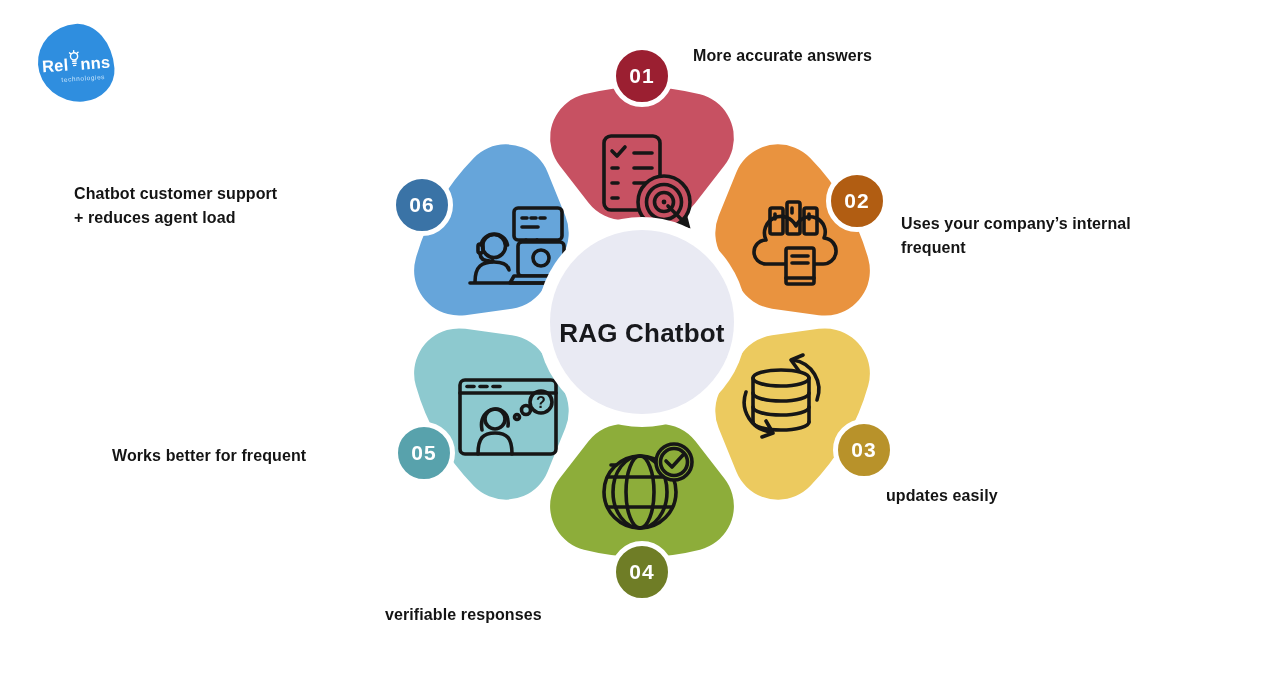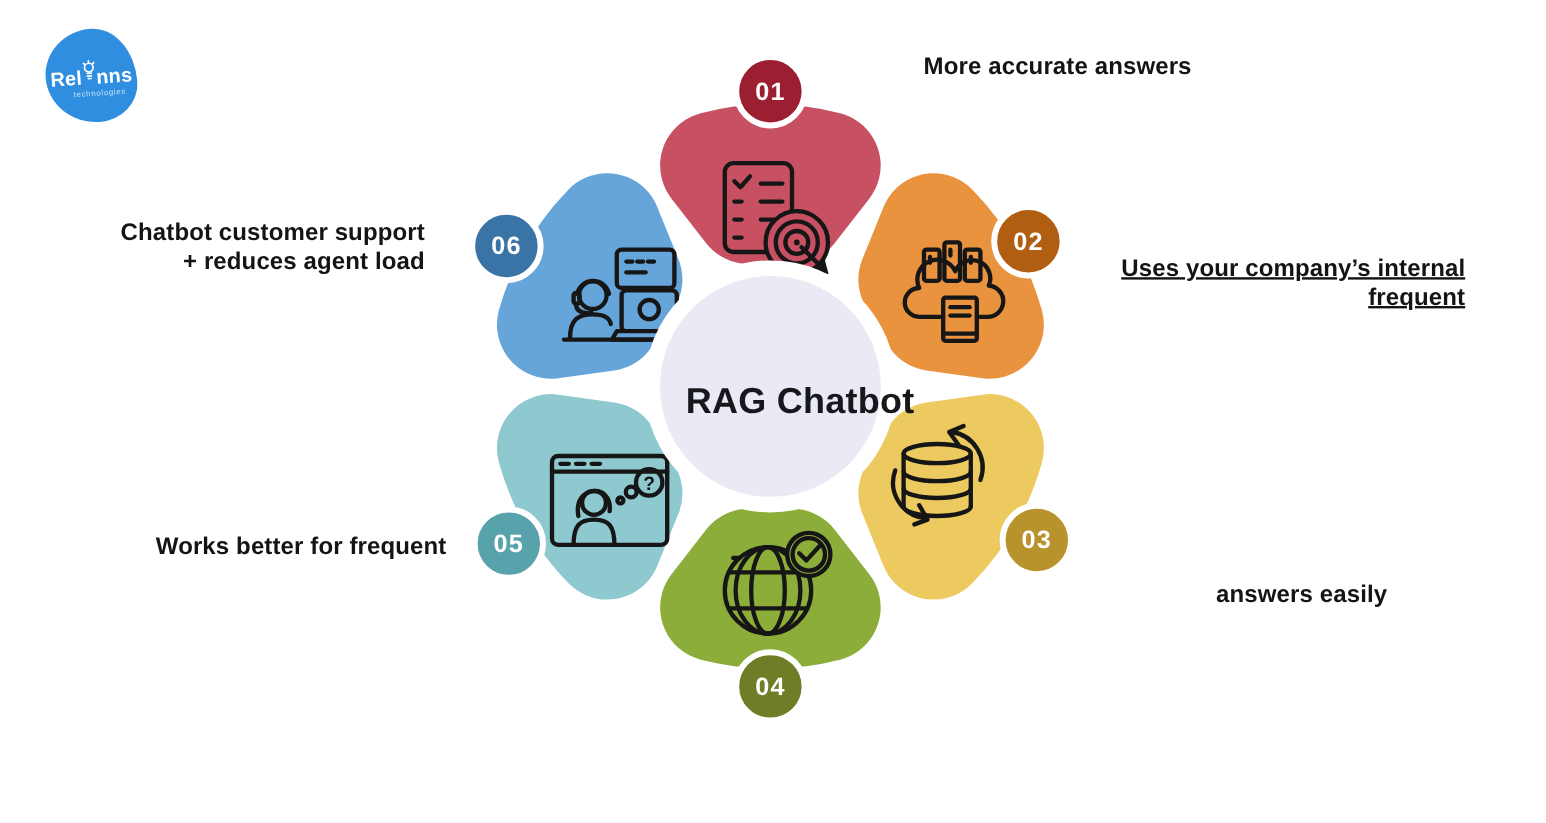--- a/index.html
+++ b/index.html
@@ -24,27 +24,27 @@
   .badge-ring{stroke:#ffffff;stroke-width:5;}
   .badge-num{fill:#ffffff;font-weight:bold;font-size:21px;letter-spacing:1px;
     text-anchor:middle;font-family:"Liberation Sans","DejaVu Sans",sans-serif;}
   .ic{fill:none;stroke:#161616;stroke-width:3.6;stroke-linecap:round;stroke-linejoin:round;}
   .ic-fill{stroke:#161616;stroke-width:3.6;stroke-linecap:round;stroke-linejoin:round;}
   .ic-solid{fill:#161616;stroke:none;}
   .icon-q{fill:#161616;stroke:none;font-weight:bold;font-size:16px;text-anchor:middle;
     font-family:"Liberation Sans","DejaVu Sans",sans-serif;}
   
   .center-title{position:absolute;left:522px;top:318px;width:240px;
-    text-align:right;font-weight:bold;font-size:30px;color:#17181c;letter-spacing:.2px;}
-  
-  .plabel{position:absolute;text-align:right;color:#141414;
-    font-size:20px;font-weight:600;line-height:24px;letter-spacing:.1px;}
+    text-align:center;font-weight:bold;font-size:26px;color:#17181c;letter-spacing:.2px;}
+  
+  .plabel{position:absolute;text-align:left;color:#141414;
+    font-size:16px;font-weight:600;line-height:24px;letter-spacing:.1px;}
   .plabel span{display:block;}
   .lbl-1{left:693px;top:44px;width:300px;}
-  .lbl-2{left:901px;top:212px;width:320px;text-decoration:underline;}
+  .lbl-2{left:901px;top:212px;width:320px;}
   .lbl-3{left:886px;top:484px;width:270px;}
   .lbl-4{left:385px;top:603px;width:230px;}
   .lbl-5{left:112px;top:444px;width:260px;}
   .lbl-6{left:74px;top:182px;width:280px;}
 </style>
 </head>
 <body>
 
 <div class="logo" style="background: rgb(47, 142, 223);">
   <div class="logo-word">
@@ -201,23 +201,24 @@
 
 <div class="plabel lbl-1">
   <span>More accurate answers</span>
   <span></span>
 </div>
 <div class="plabel lbl-2">
   <span>Uses your company’s internal</span>
   <span>frequent</span>
 </div>
 <div class="plabel lbl-3">
-  <span>answers easily</span>
+  <span>updates easily</span>
 </div>
 <div class="plabel lbl-4">
+  <span>verifiable responses</span>
 </div>
 <div class="plabel lbl-5">
   <span>Works better for frequent</span>
 </div>
 <div class="plabel lbl-6">
   <span>Chatbot customer support</span>
   <span>+ reduces agent load</span>
 </div>
 
 </body></html>

